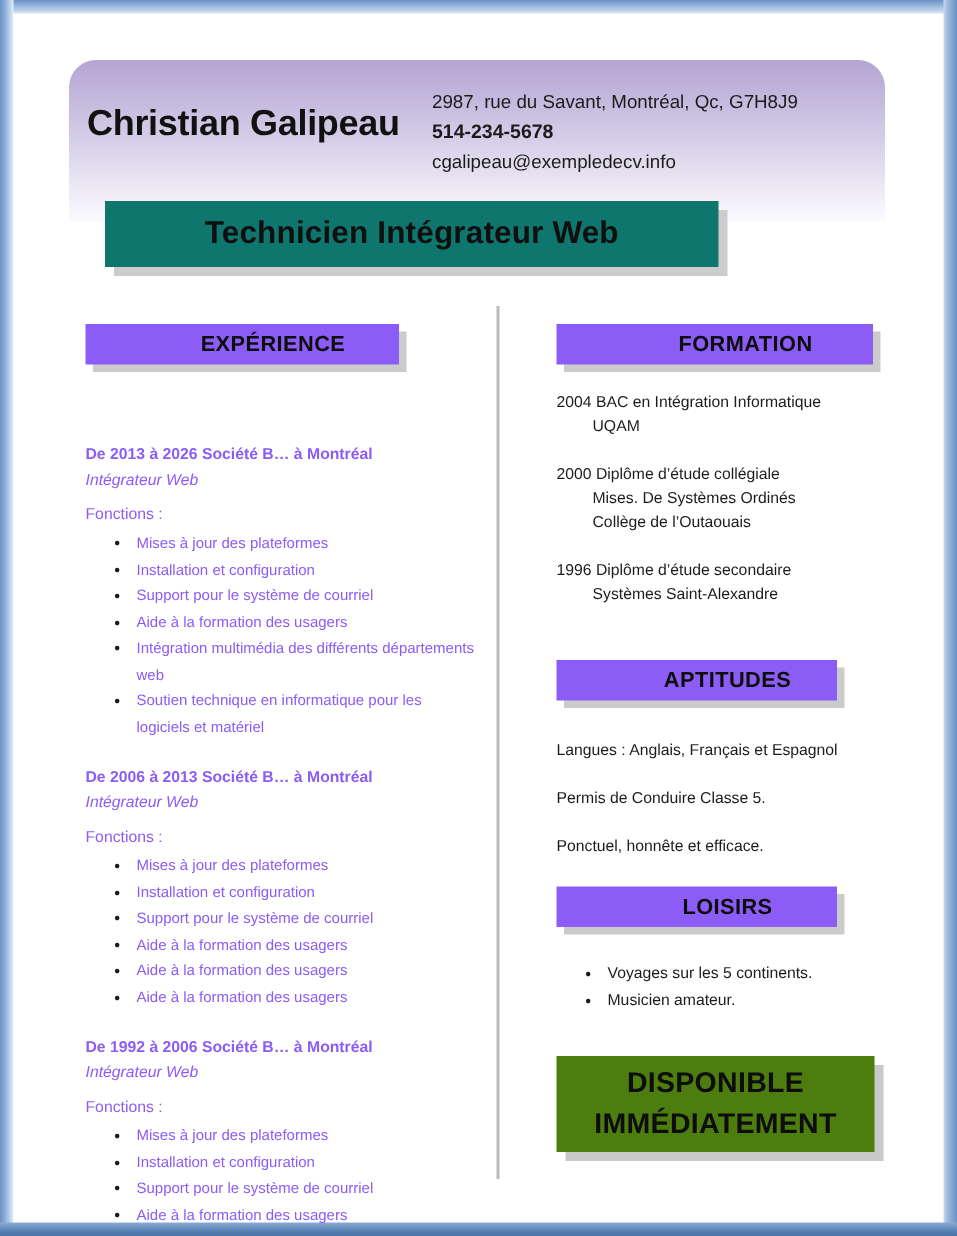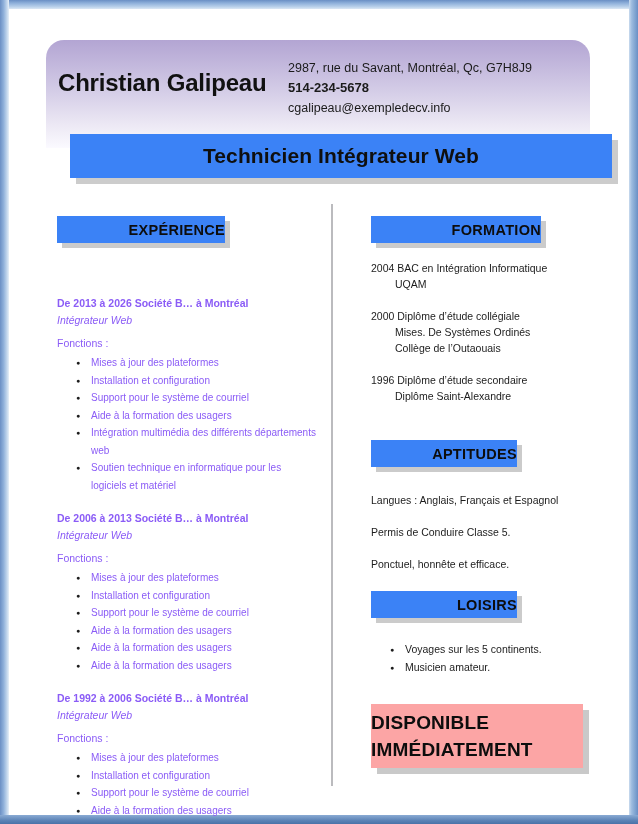--- a/index.html
+++ b/index.html
@@ -86,22 +86,22 @@
   .contact-email {
     font-size: 12.5px;
     line-height: 19px;
     white-space: nowrap;
   }
 
   
   .title-banner {
     position: absolute;
     left: 70px; top: 134px;
-    width: 542px; height: 44px;
-    background: #3b82f6;
+    width: 409px; height: 44px;
+    background: #0f766e;
     box-shadow: 6px 6px 0 0 #cccccc;
     display: flex;
     align-items: center;
     justify-content: center;
   }
   .title-banner-text {
     font-size: 21px;
     font-weight: bold;
     color: #0f0f0f;
     letter-spacing: 0.1px;
@@ -112,25 +112,26 @@
     position: absolute;
     left: 331px; top: 204px;
     width: 2px; height: 582px;
     background: #bbbbbe;
   }
 
   
   .chip {
     position: absolute;
     height: 27px;
-    background: #3b82f6;
+    background: #8b5cf6;
     box-shadow: 5px 5px 0 0 #cbcbcb;
     display: flex;
     align-items: center;
-    justify-content: flex-end;
+    justify-content: center;
+    padding-left: 41px;
   }
   .chip-text {
     font-size: 14.5px;
     font-weight: bold;
     color: #0d0d0d;
     letter-spacing: 0.3px;
   }
   .chip-exp    { left: 57px;  top: 216px; width: 168px; }
   .chip-form   { left: 371px; top: 216px; width: 170px; }
   .chip-apt    { left: 371px; top: 440px; width: 146px; }
@@ -223,25 +224,25 @@
     font-size: 7px;
     line-height: 17.5px;
     color: #1c1c1c;
   }
 
   
   .avail-box {
     position: absolute;
     left: 371px; top: 704px;
     width: 212px; height: 64px;
-    background: #fca5a5;
+    background: #4d7c0f;
     box-shadow: 6px 6px 0 0 #c9c9c9;
     display: flex;
     flex-direction: column;
-    align-items: flex-start;
+    align-items: center;
     justify-content: center;
     box-sizing: border-box;
   }
   .avail-line {
     font-size: 19px;
     font-weight: bold;
     color: #0d0d0d;
     line-height: 27px;
     letter-spacing: 0.2px;
   }
@@ -335,21 +336,21 @@
       <div class="edu-line">2004 BAC en Intégration Informatique</div>
       <div class="edu-line indent">UQAM</div>
     </div>
     <div class="edu">
       <div class="edu-line">2000 Diplôme d’étude collégiale</div>
       <div class="edu-line indent">Mises. De Systèmes Ordinés</div>
       <div class="edu-line indent">Collège de l’Outaouais</div>
     </div>
     <div class="edu">
       <div class="edu-line">1996 Diplôme d’étude secondaire</div>
-      <div class="edu-line indent">Diplôme Saint-Alexandre</div>
+      <div class="edu-line indent">Systèmes Saint-Alexandre</div>
     </div>
   </div>
 
   <div class="col-right aptitudes-body">
     <div class="apt-line">Langues : Anglais, Français et Espagnol</div>
     <div class="apt-line">Permis de Conduire Classe 5.</div>
     <div class="apt-line">Ponctuel, honnête et efficace.</div>
   </div>
 
   <div class="col-right loisirs-body">

